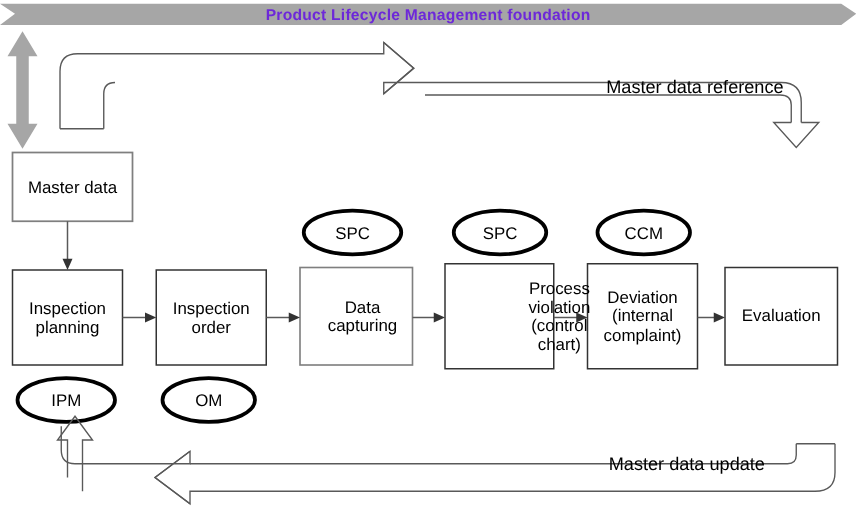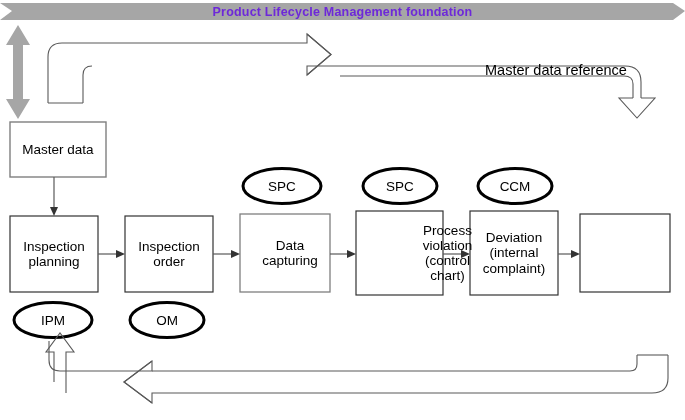--- a/index.html
+++ b/index.html
@@ -112,24 +112,26 @@
     <span>(control</span>
     <span>chart)</span>
   </div>
 
   <div class="lbl box-label" style="left:470px;top:211px;width:88px;height:84px;flex-direction:column;">
     <span>Deviation</span>
     <span>(internal</span>
     <span>complaint)</span>
   </div>
 
+  <div class="lbl box-label" style="left:580px;top:214px;width:90px;height:78px;">Evaluation</div>
 
   <div class="lbl ell-label" style="left:243px;top:169px;width:78px;height:35px;">SPC</div>
   <div class="lbl ell-label" style="left:363px;top:169px;width:74px;height:35px;">SPC</div>
   <div class="lbl ell-label" style="left:14px;top:303px;width:78px;height:35px;">IPM</div>
 
   <div class="lbl ell-label" style="left:478px;top:169px;width:74px;height:35px;">CCM</div>
   <div class="lbl free-label" style="left:485px;top:60px;width:155px;height:20px;justify-content:flex-start;">Master data reference</div>
 
   <div class="lbl ell-label" style="left:130px;top:303px;width:74px;height:35px;">OM</div>
 
+  <div class="lbl free-label" style="left:487px;top:362px;width:150px;height:20px;justify-content:flex-start;">Master data update</div>
 
 </div>
 
 </body></html>

